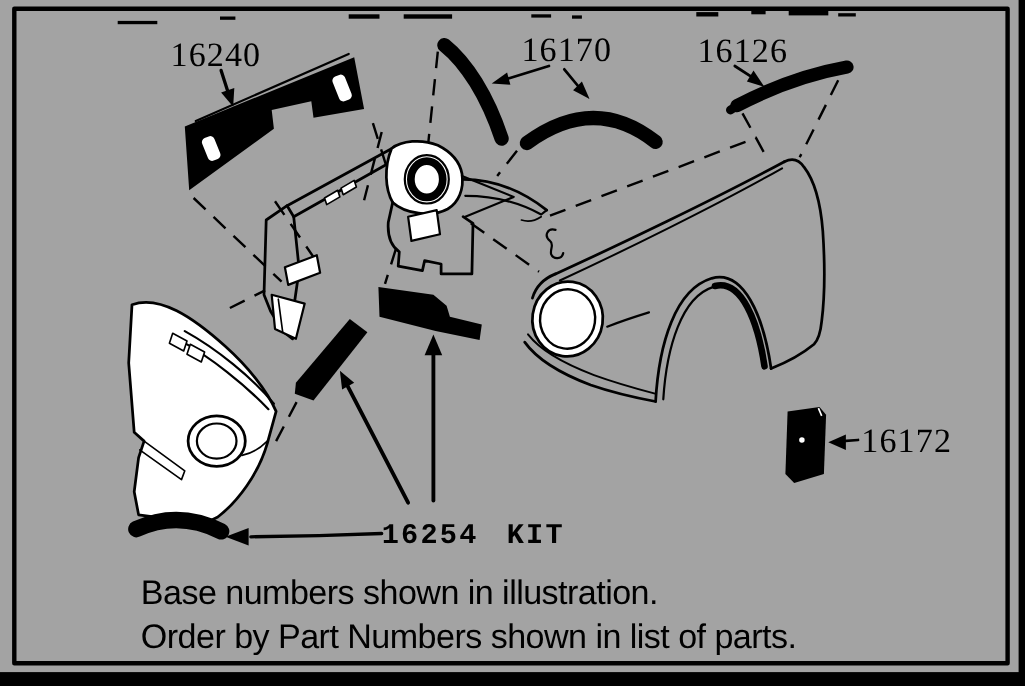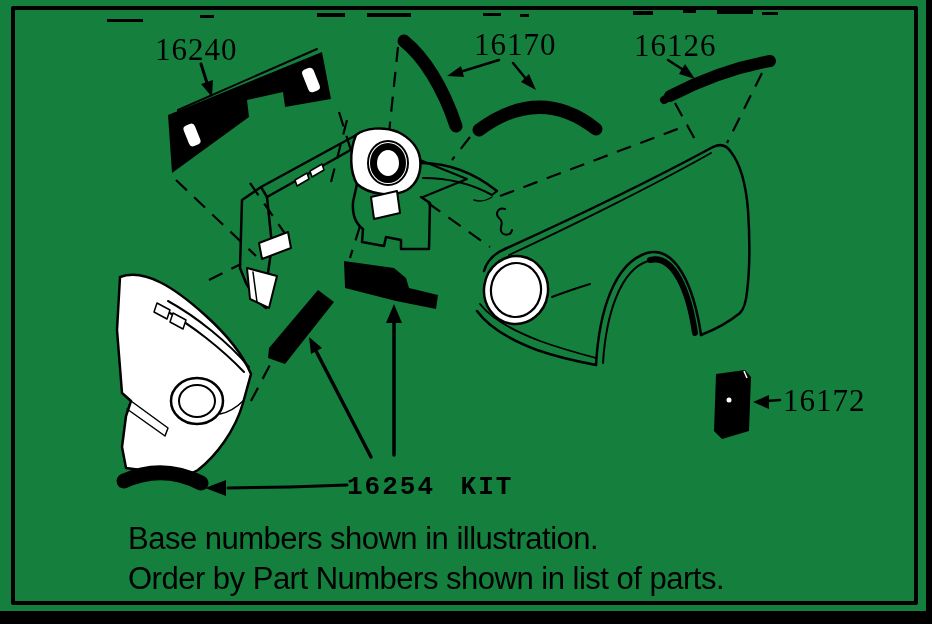--- a/index.html
+++ b/index.html
@@ -1,16 +1,16 @@
 <!DOCTYPE html>
 <html><head>
 <meta charset="utf-8">
 <style>
   html,body{margin:0;padding:0;background:#e8e8e8;}
-  .page{position:relative;width:932px;height:624px;background:#15803d;overflow:hidden;
+  .page{position:relative;width:932px;height:624px;background:#a3a3a3;overflow:hidden;
         font-family:"Liberation Sans",sans-serif;}
   svg{position:absolute;left:0;top:0;}
   .ink{stroke:#000;fill:none;stroke-linecap:round;stroke-linejoin:round;}
   .fillw{fill:#fff;stroke:#000;stroke-linejoin:round;}
   .fillb{fill:#000;stroke:none;}
   .dash{stroke:#000;fill:none;stroke-width:2.2;stroke-dasharray:15 10;stroke-linecap:butt;}
   .partnum{font-family:"Liberation Serif",serif;font-size:31px;letter-spacing:1px;fill:#000;}
   .kitnum{font-family:"Liberation Mono",monospace;font-size:26px;font-weight:600;letter-spacing:2px;word-spacing:8px;fill:#000;}
   .note{font-family:"Liberation Sans",sans-serif;font-size:31px;letter-spacing:-0.5px;fill:#000;}
 </style>

